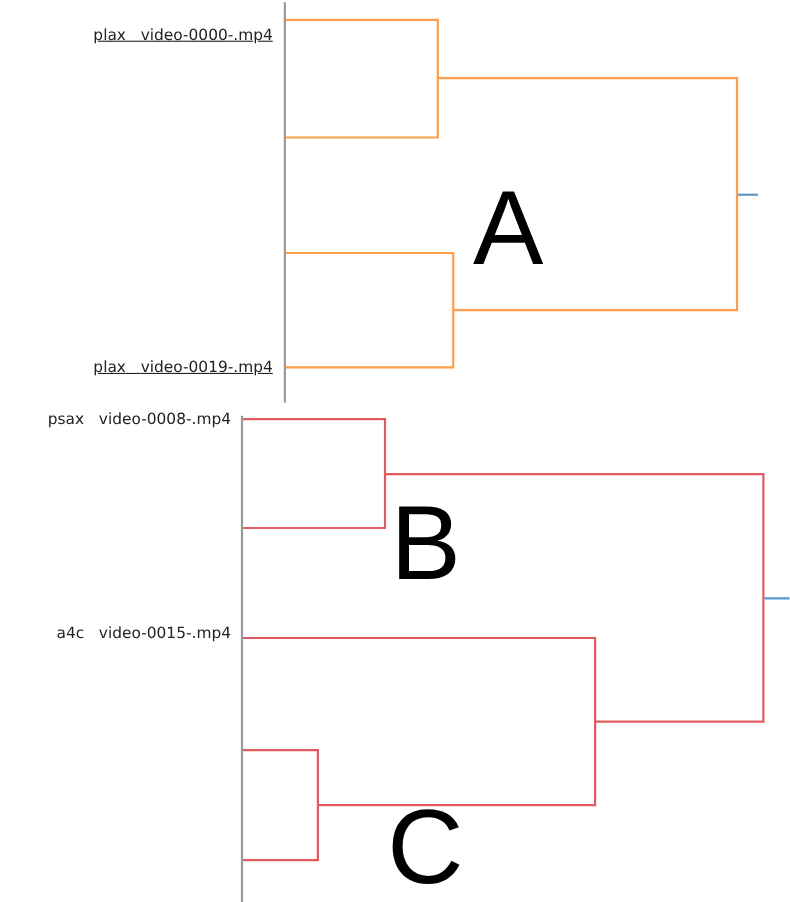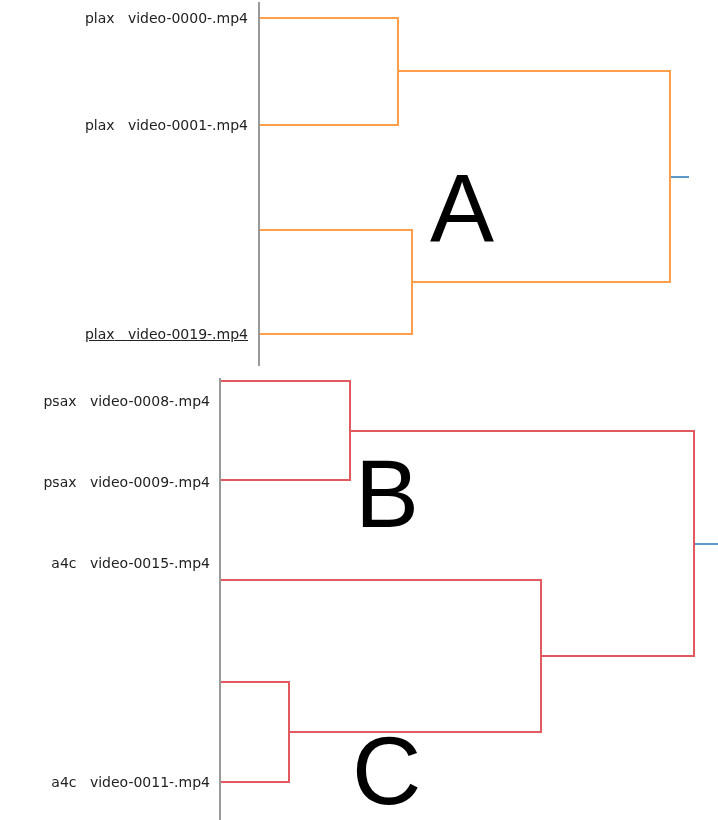--- a/index.html
+++ b/index.html
@@ -17,36 +17,33 @@
 <div id="panel-top" class="panel">
   <svg width="718" height="368">
     <line x1="259" y1="2" x2="259" y2="366" stroke="#999" stroke-width="2"></line>
     <g stroke="#ff9e4a" stroke-width="2" fill="none">
       <polyline points="260,18 398,18 398,125 260,125"></polyline>
       <polyline points="260,230 412,230 412,334 260,334"></polyline>
       <polyline points="398,71 670,71 670,282 412,282"></polyline>
     </g>
     <line x1="671" y1="177" x2="689" y2="177" stroke="#5b97c8" stroke-width="2"></line>
   </svg>
-  <div class="leaf-label" style="right:470px; top:10px;"><span>plax</span>   <span>video-0000-.mp4</span></div>
-  <div class="leaf-label" style="right:470px; top:117px;"><span>plax</span>   <span>video-0001-.mp4</span></div>
+  <div class="leaf-label" style="right:470px; top:24px;text-decoration:underline;"><span>plax</span>   <span>video-0000-.mp4</span></div>
   <div class="leaf-label" style="right:470px; top:326px;text-decoration:underline;"><span>plax</span>   <span>video-0019-.mp4</span></div>
   <div class="big-letter" style="left:430px; top:160px;">A</div>
 </div>
 
 <div id="panel-bottom" class="panel">
   <svg width="718" height="452">
     <line x1="220" y1="10" x2="220" y2="452" stroke="#999" stroke-width="2"></line>
     <g stroke="#e05a5f" stroke-width="2" fill="none">
       <polyline points="221,13 350,13 350,112 221,112"></polyline>
       <polyline points="221,414 289,414 289,314 221,314"></polyline>
       <polyline points="221,212 541,212 541,364 289,364"></polyline>
       <polyline points="350,63 694,63 694,288 541,288"></polyline>
     </g>
     <line x1="695" y1="176" x2="718" y2="176" stroke="#5b97c8" stroke-width="2"></line>
   </svg>
-  <div class="leaf-label" style="right:508px; top:5px;margin-top:20px;"><span>psax</span>   <span>video-0008-.mp4</span></div>
-  <div class="leaf-label" style="right:508px; top:106px;"><span>psax</span>   <span>video-0009-.mp4</span></div>
-  <div class="leaf-label" style="right:508px; top:187px;text-align:right;"><span>a4c</span>   <span>video-0015-.mp4</span></div>
-  <div class="leaf-label" style="right:508px; top:406px;"><span>a4c</span>   <span>video-0011-.mp4</span></div>
+  <div class="leaf-label" style="right:508px; top:5px;"><span>psax</span>   <span>video-0008-.mp4</span></div>
+  <div class="leaf-label" style="right:508px; top:200px;text-align:right;"><span>a4c</span>   <span>video-0015-.mp4</span></div>
   <div class="big-letter" style="left:355px; top:78px;">B</div>
   <div class="big-letter" style="left:352px; top:355px;">C</div>
 </div>
 
 </body></html>

